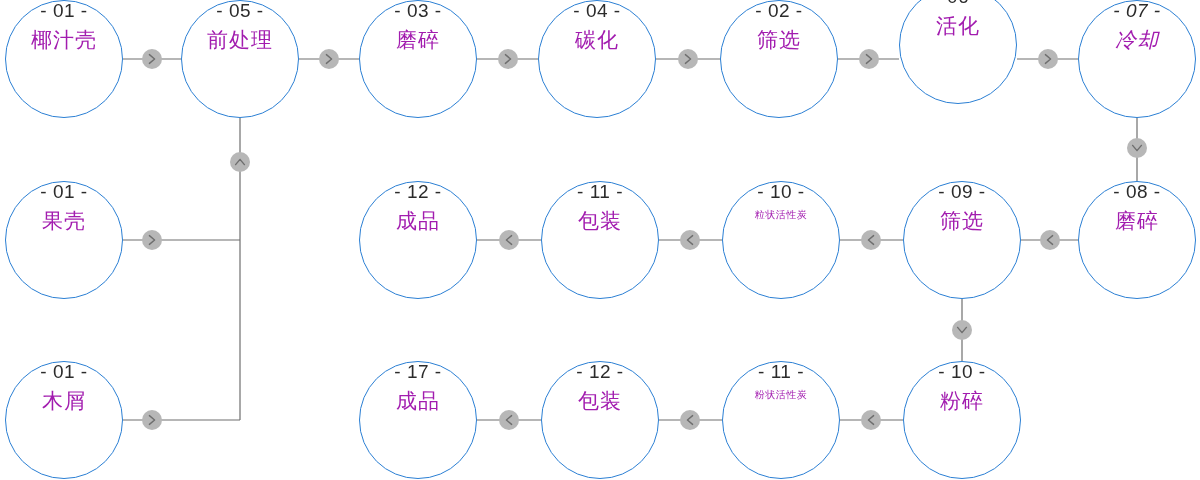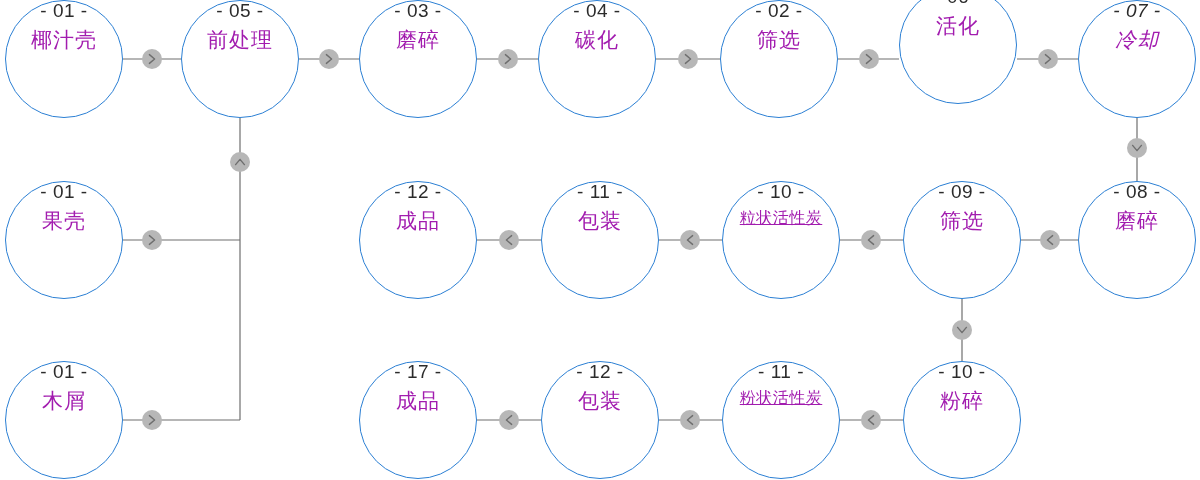--- a/index.html
+++ b/index.html
@@ -52,23 +52,22 @@
   }
   .node-label {
     color: #a21caf;
     font-size: 21px;
     line-height: 1;
     white-space: nowrap;
     letter-spacing: 1px;
     font-weight: 400;
   }
   .node-label.small {
-    font-size: 16px;
+    font-size: 10px;
     letter-spacing: 0.5px;
-    text-decoration: underline;
   }
   .marker {
     position: absolute;
     width: 20px;
     height: 20px;
     margin-left: -10px;
     margin-top: -10px;
     border-radius: 50%;
     background: #b7b7b7;
     z-index: 3;

